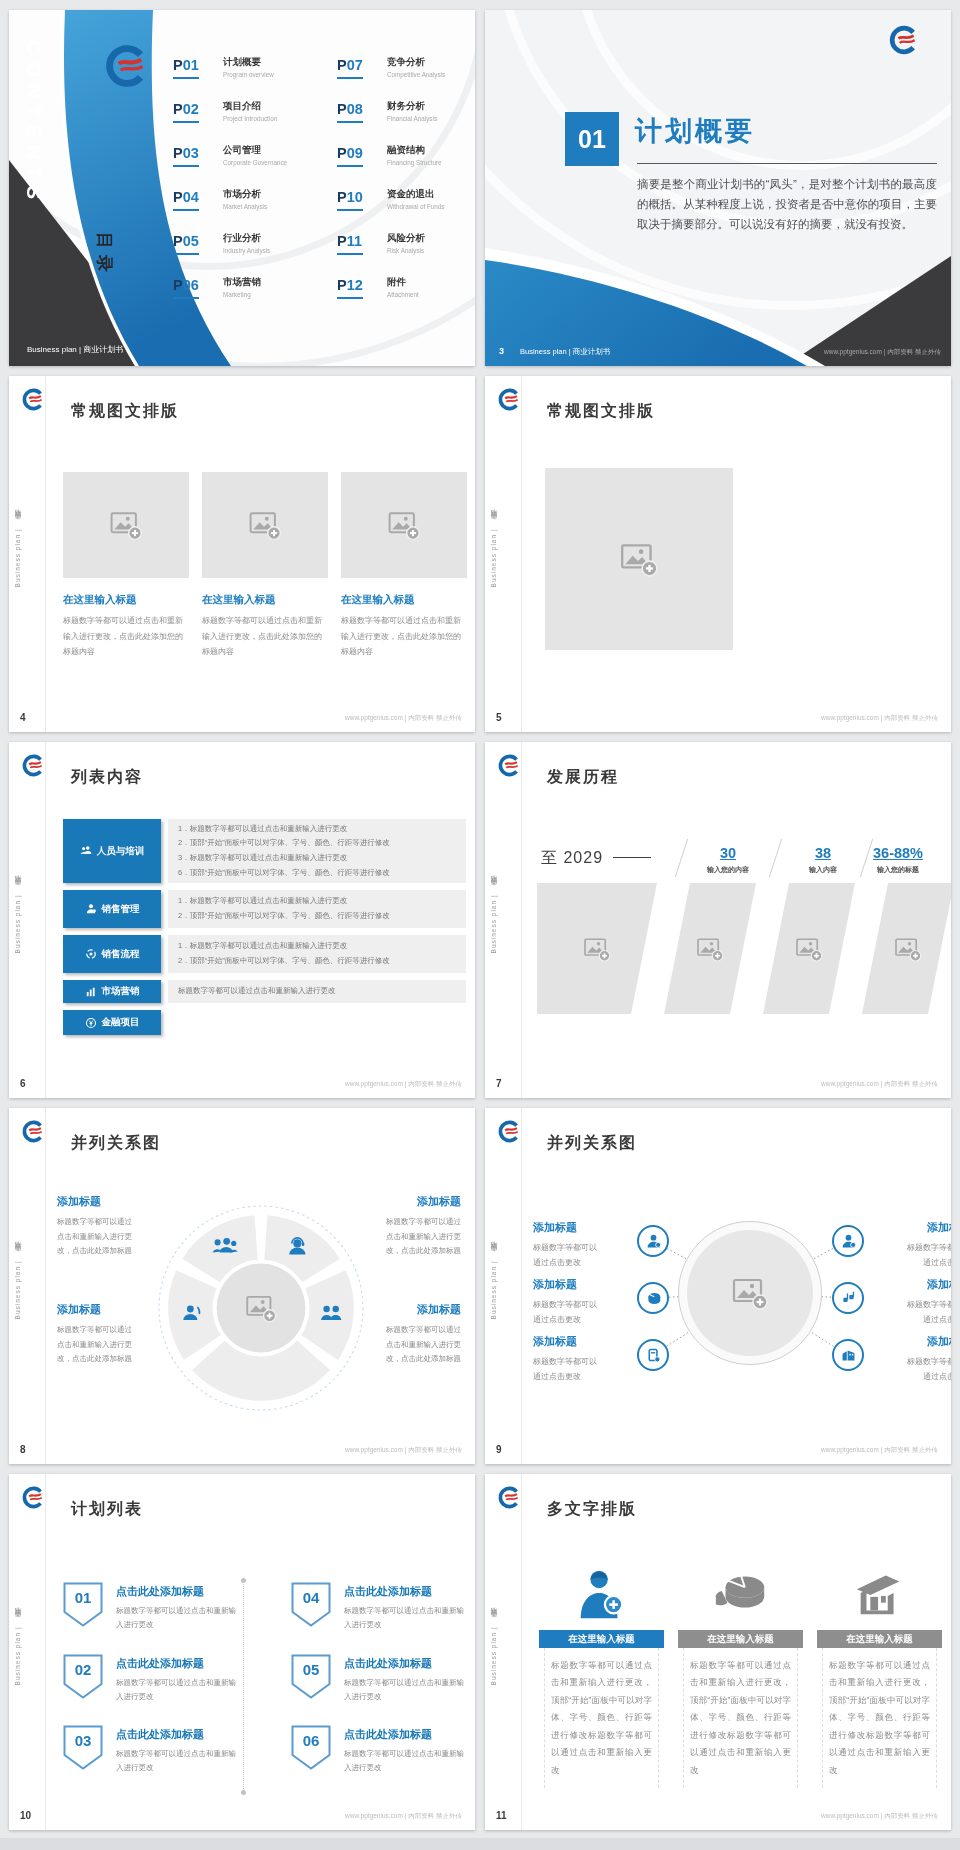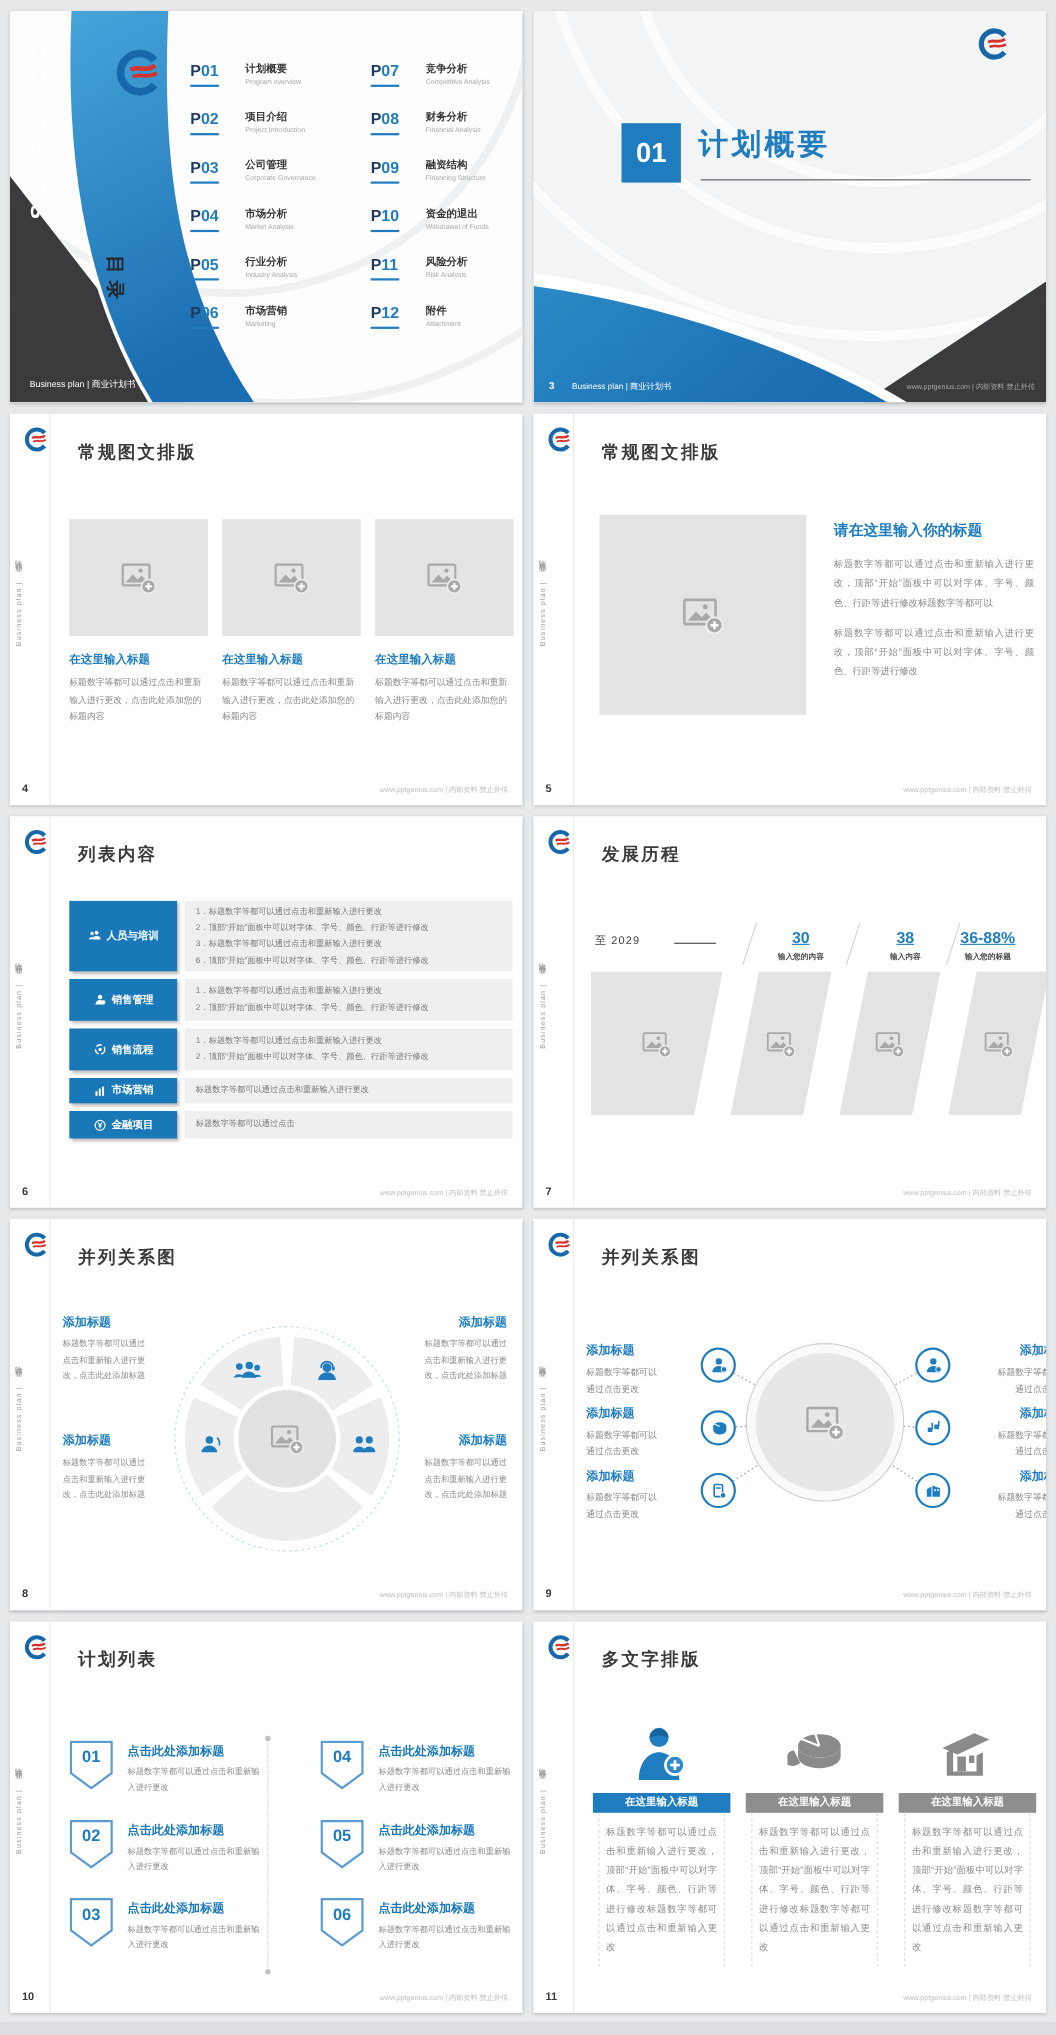--- a/index.html
+++ b/index.html
@@ -88,21 +88,21 @@
   .lrows { position:absolute; left:54px; top:77px; width:403px; display:flex; flex-direction:column; gap:7px; }
   .lrow { display:flex; gap:7px; }
   .lbl { width:98px; flex:0 0 98px; background:#1878b8; color:#fff; display:flex; align-items:center;
          justify-content:center; gap:5px; font-size:9.5px; font-weight:bold;
          box-shadow:2px 2px 3px rgba(0,0,0,.28); }
   .lbl svg { width:12px; height:12px; flex:0 0 12px; }
   .ltxt { flex:1; background:#efefef; font-size:7.5px; color:#787878; line-height:1.95;
           padding:3px 10px; display:flex; flex-direction:column; justify-content:center; }
 
   
-  .yr { position:absolute; left:56px; top:106px; font-size:10px; color:#3f3f3f; letter-spacing:1px; }
+  .yr { position:absolute; left:56px; top:106px; font-size:16px; color:#3f3f3f; letter-spacing:1px; }
   .yrdash { position:absolute; left:128px; top:115px; width:38px; border-top:1.5px solid #3f3f3f; }
   .stat { position:absolute; width:90px; text-align:center; }
   .stat .v { font-size:14.5px; font-weight:bold; color:#1f7dbf;text-decoration:underline; }
   .stat .c { font-size:7px; font-weight:bold; color:#4f4f4f; margin-top:4px; }
   .slant { position:absolute; width:1px; height:40px; background:#d3d3d3; transform:rotate(18deg); }
   .panels { position:absolute; left:52px; top:141px; display:flex; gap:7px; }
   .panel { height:131px; background:#e3e3e3; display:flex; align-items:center; justify-content:center; }
   .panel svg { width:30px; height:30px; }
   .p-first { width:120px; clip-path:polygon(0 0,100% 0,calc(100% - 26px) 100%,0 100%); }
   .p-rest { width:92px; clip-path:polygon(26px 0,100% 0,calc(100% - 26px) 100%,0 100%); }
@@ -303,20 +303,21 @@
       <div class="arc a1"></div>
       <div class="arc a3"></div>
       <svg class="sec-logo" viewBox="0 0 48 48">
           <use href="#logo"></use>
         </svg>
       <div class="numbox">
           <span>01</span>
         </div>
       <div class="sec-title">计划概要</div>
       <div class="sec-rule"></div>
+      <div class="sec-body">摘要是整个商业计划书的“凤头”，是对整个计划书的最高度的概括。从某种程度上说，投资者是否中意你的项目，主要取决于摘要部分。可以说没有好的摘要，就没有投资。</div>
       <svg class="swoosh" viewBox="0 0 466 140" preserveAspectRatio="none">
         <defs>
           <linearGradient id="swg" x1="0" y1="0" x2="1" y2="0.4">
             <stop offset="0" stop-color="#2a8ac6"></stop>
               <stop offset="1" stop-color="#1a6db0"></stop>
           </linearGradient>
         </defs>
         <path d="M466,30 L466,140 L300,140 Z" fill="#3b3b3d"></path>
         <path d="M0,22 C120,40 245,82 340,140 L0,140 Z" fill="#fff"></path>
         <path d="M0,34 C115,50 235,90 322,140 L0,140 Z" fill="url(#swg)"></path>
@@ -373,25 +374,20 @@
           <use href="#logo"></use>
         </svg>
       <div class="vline"></div>
       <div class="vtext">Business plan | 商业计划书</div>
       <h2 class="stitle">常规图文排版</h2>
       <div class="ph-lg">
           <svg viewBox="0 0 40 40">
             <use href="#imgph"></use>
           </svg>
         </div>
-      <div class="s5right">
-        <h3>请在这里输入你的标题</h3>
-        <p>标题数字等都可以通过点击和重新输入进行更改，顶部“开始”面板中可以对字体、字号、颜色、行距等进行修改标题数字等都可以</p>
-        <p>标题数字等都可以通过点击和重新输入进行更改，顶部“开始”面板中可以对字体、字号、颜色、行距等进行修改</p>
-      </div>
       <div class="pnum">5</div>
       <div class="urltxt">www.pptgenius.com | 内部资料 禁止外传</div>
     </div>
 
     <div class="slide">
       <svg class="wlogo" viewBox="0 0 48 48">
           <use href="#logo"></use>
         </svg>
       <div class="vline"></div>
       <div class="vtext">Business plan | 商业计划书</div>
@@ -457,23 +453,20 @@
             <div>标题数字等都可以通过点击和重新输入进行更改</div>
           </div>
         </div>
         <div class="lrow" style="height:25px">
           <div class="lbl">
             <svg viewBox="0 0 20 20">
                 <circle cx="10" cy="10" r="7.5" fill="none" stroke="#fff" stroke-width="1.8"></circle>
                 <path d="M7,6 L10,10 L13,6 M10,10 L10,15 M7.5,11 L12.5,11" stroke="#fff" stroke-width="1.6" fill="none"></path>
               </svg>
             <span>金融项目</span>
-          </div>
-          <div class="ltxt">
-            <div>标题数字等都可以通过点击</div>
           </div>
         </div>
       </div>
       <div class="pnum">6</div>
       <div class="urltxt">www.pptgenius.com | 内部资料 禁止外传</div>
     </div>
 
     <div class="slide">
       <svg class="wlogo" viewBox="0 0 48 48">
           <use href="#logo"></use>

